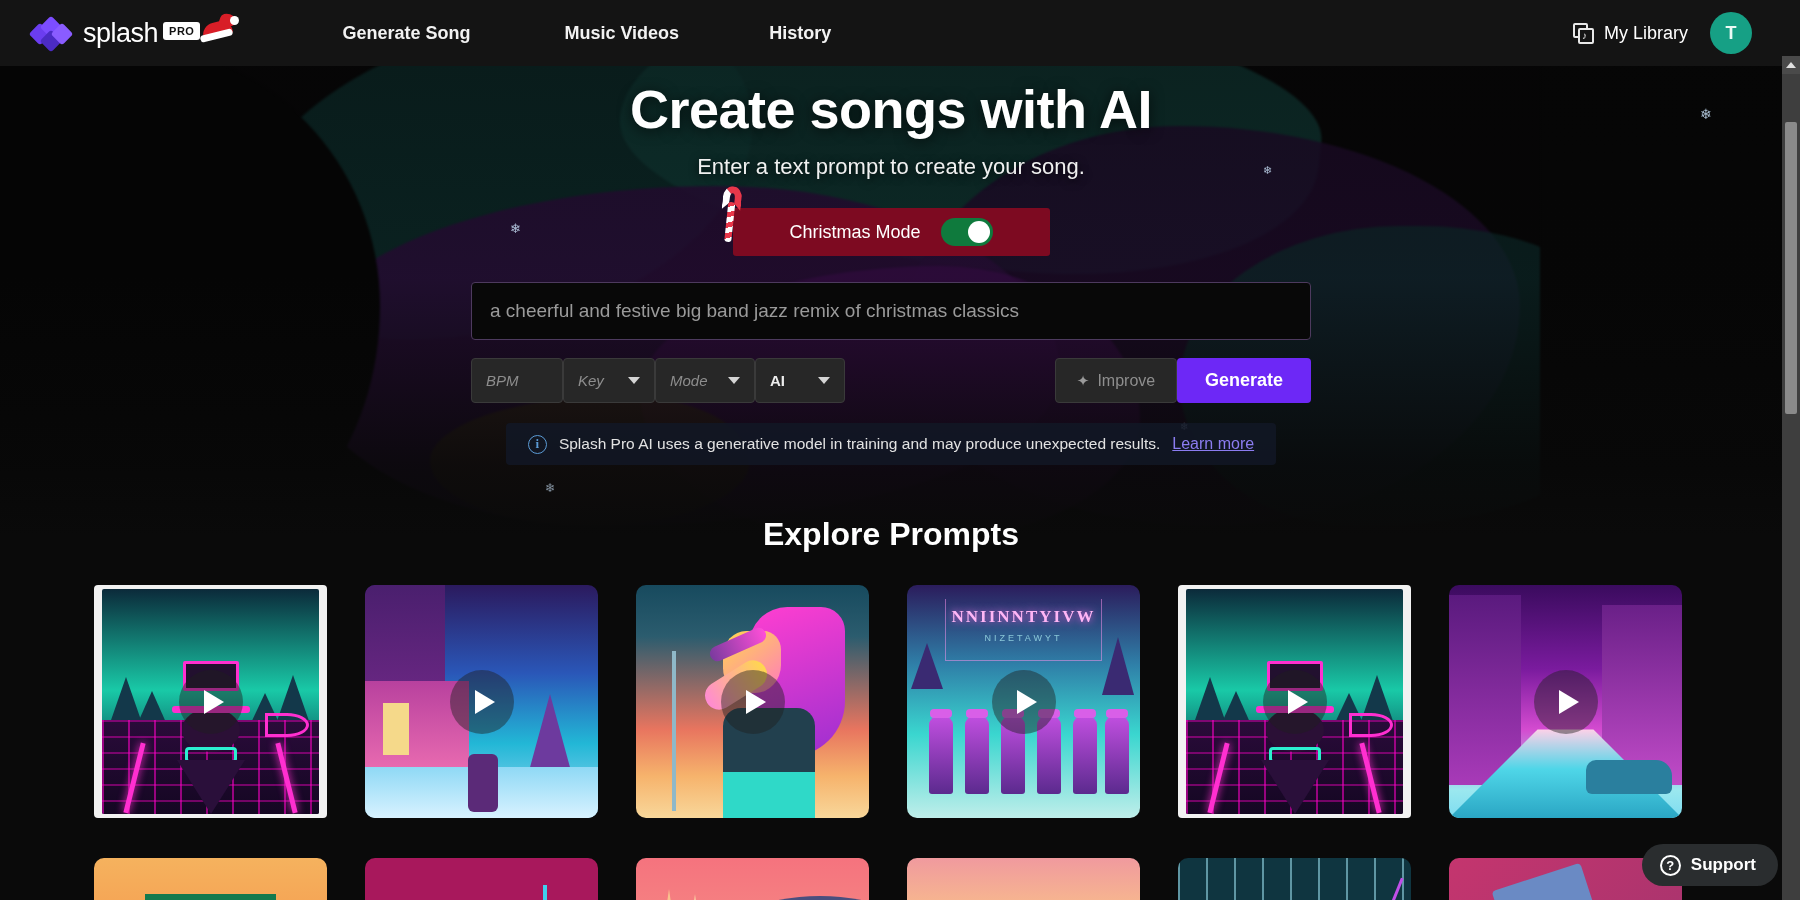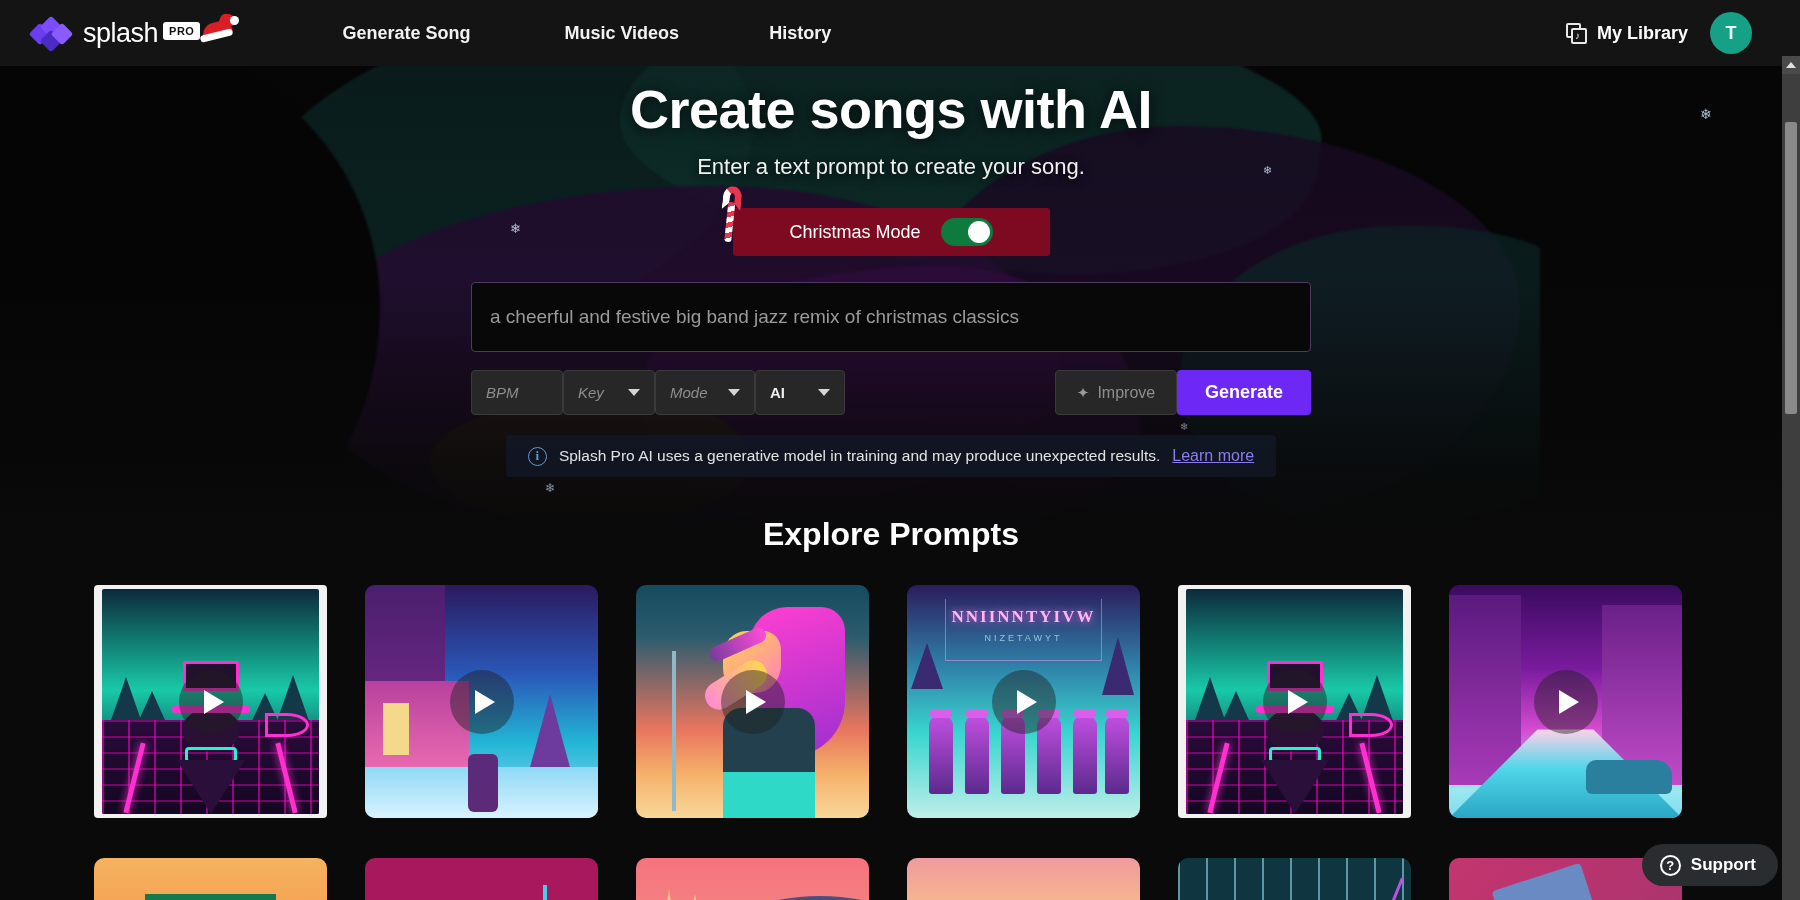--- a/index.html
+++ b/index.html
@@ -46,21 +46,21 @@
     color: #f2f2f2; font-size: 18px; font-weight: 700; padding: 8px 14px;
     cursor: pointer; white-space: nowrap;
   }
   .nav-gap1 { width: 66px; } .nav-gap2 { width: 62px; }
   .header-right { margin-left: auto; display:flex; align-items:center; margin-right: 30px; gap: 22px; }
   .my-library { display:flex; align-items:center; gap:10px; cursor:pointer; }
   .lib-icon { width: 21px; height: 21px; position: relative; }
   .lib-icon .back { position:absolute; left:0; top:0; width:15px; height:15px; border:2px solid #e8e8e8; border-radius:2px; }
   .lib-icon .front { position:absolute; left:5px; top:5px; width:16px; height:16px; border:2px solid #e8e8e8; border-radius:2px; background:#141414; }
   .lib-icon .note { position:absolute; left:9px; top:8px; color:#e8e8e8; font-size:10px; line-height:10px; }
-  .my-library span.txt { color:#fff; font-size:18px; font-weight:700; }
+  .my-library span.txt { color:#fff; font-size:18px; font-weight:400; }
   .avatar {
     width: 42px; height: 42px; border-radius: 50%; background: #16a085;
     color: #eafaf5; font-size: 18px; font-weight: 600; display:flex; align-items:center;
     justify-content:center; cursor:pointer;
   }
 
   
   .hero {
     position: absolute; top: 66px; left: 0; width: 1782px; height: 470px;
     overflow: hidden; background: #070607;
@@ -117,21 +117,21 @@
     position:absolute; left:8px; top:16px; width:7px; height:40px; border-radius:3px;
     background: repeating-linear-gradient(160deg, #e8374a 0 5px, #fff 5px 10px);
   }
   .cane-hook {
     position:absolute; left:2px; top:0px; width:19px; height:24px;
     border: 7px solid #e8374a; border-bottom-color: transparent; border-left-color:#fff;
     border-radius: 50% 50% 0 0; box-sizing:border-box;
   }
 
   .prompt-input {
-    display:block; width: 840px; height: 70px; margin: 26px auto 0;
+    display:block; width: 840px; height: 58px; margin: 26px auto 0;
     background:#080808; border:1px solid #4d3a5e; border-radius:4px;
     color:#8b8b8b; font-size:19px; font-family:"Liberation Sans",sans-serif; padding: 0 18px;
     outline:none;
   }
   .prompt-input::placeholder { color:#9a9a9a; }
 
   .controls { width: 840px; margin: 18px auto 0; display:flex; align-items:center; }
   .ctl {
     height: 45px; background:#272727; border:1px solid #3a3a3a; border-radius:4px;
     display:flex; align-items:center; color:#8e8e8e; font-size:15px; font-style: italic;

